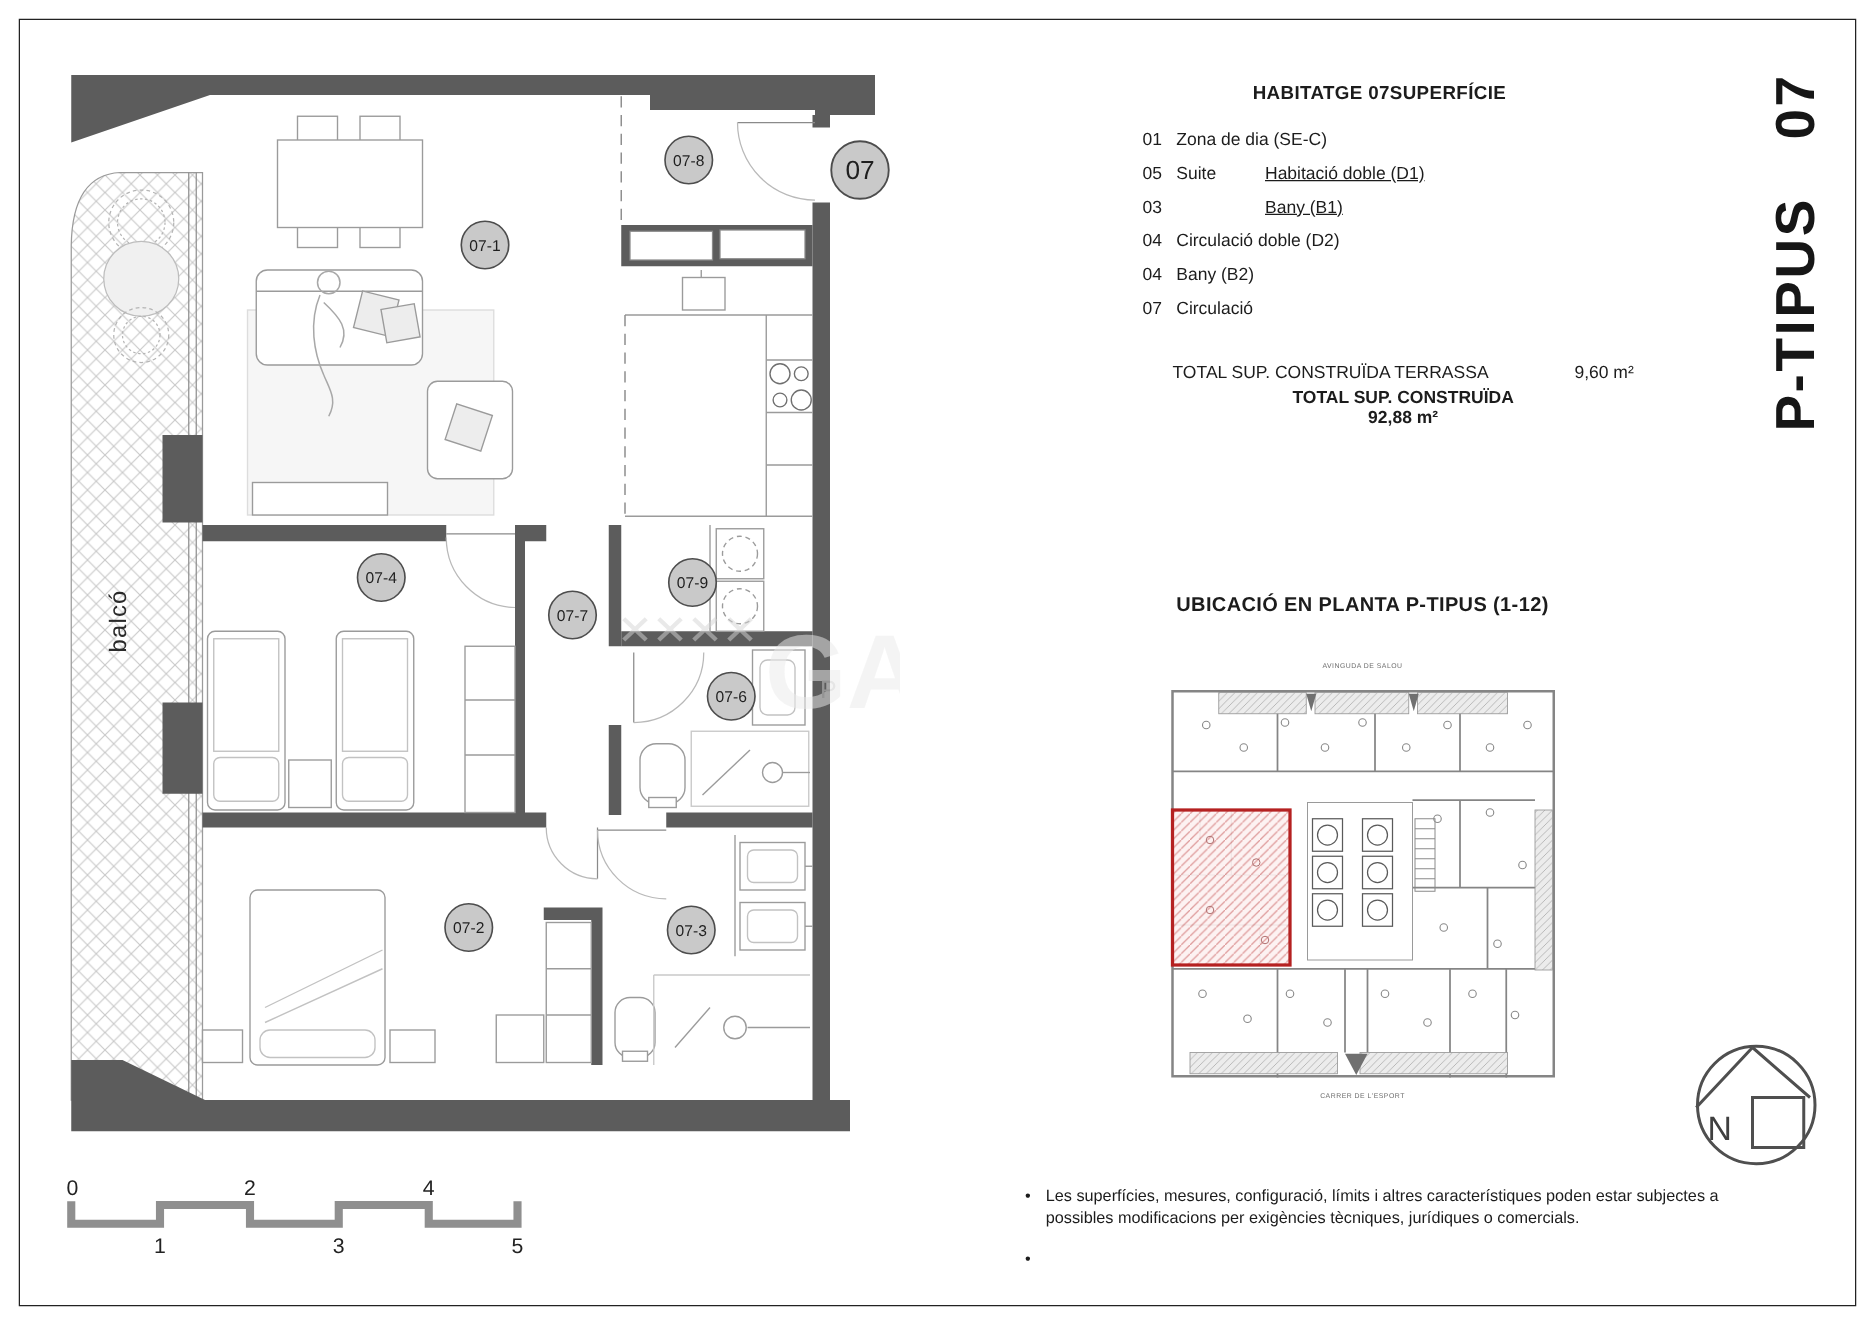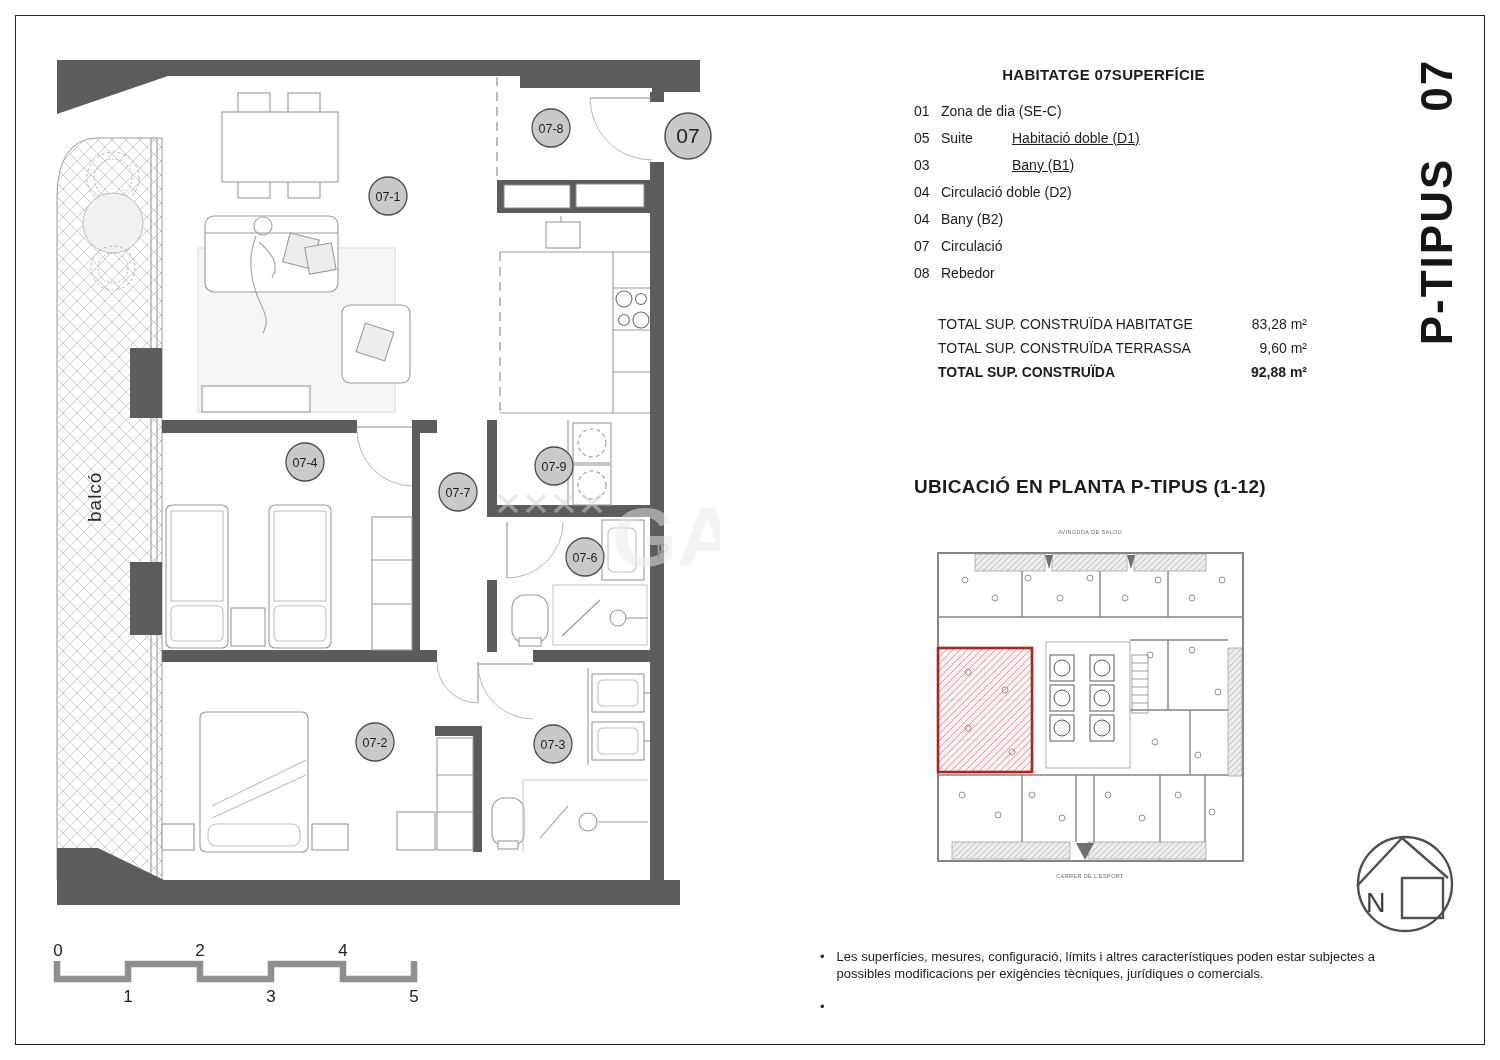--- a/index.html
+++ b/index.html
@@ -13,24 +13,24 @@
 
   
   .legend{position:absolute;left:900px;top:66px;width:407px;font-size:14px;}
   .legend-head{display:flex;justify-content:center;font-weight:bold;font-size:15px;letter-spacing:.3px;margin-bottom:14px;}
   .lrow{display:flex;align-items:center;height:27px;padding-left:14px;}
   .lnum{width:27px;flex:none;}
   .lc1{min-width:67px;flex:none;padding-right:4px;}
   .lc2{flex:1;text-decoration:underline;}
   .totals{margin-top:26px;}
   .trow{display:flex;justify-content:space-between;align-items:center;height:24px;padding-left:38px;}
-  .trow.bold{font-weight:bold;}
+  .trow.bold{font-weight:bold;flex-direction:column;}
   .tval{white-space:nowrap;}
 
-  .ubi-title{position:absolute;left:900px;top:476px;width:380px;text-align:center;font-weight:bold;font-size:19px;letter-spacing:.3px;}
+  .ubi-title{position:absolute;left:900px;top:476px;width:380px;text-align:center;font-weight:bold;font-size:16px;letter-spacing:.3px;}
 
   
   .notes{position:absolute;left:820px;top:948px;width:588px;font-size:13px;line-height:17px;}
   .note{display:flex;gap:12px;margin-bottom:16px;}
   .note .dot{flex:none;font-size:13px;line-height:17px;}
 
   
   .side-label{
     position:absolute;left:1292px;top:174px;width:290px;height:56px;
     transform:rotate(-90deg);
@@ -310,31 +310,22 @@
       <div class="lrow">
           <span class="lnum">04</span>
           <span class="lc1">Bany (B2)</span>
           <span class="lc2"></span>
         </div>
       <div class="lrow">
           <span class="lnum">07</span>
           <span class="lc1">Circulació</span>
           <span class="lc2"></span>
         </div>
-      <div class="lrow">
-          <span class="lnum">08</span>
-          <span class="lc1">Rebedor</span>
-          <span class="lc2"></span>
-        </div>
     </div>
     <div class="totals">
-      <div class="trow">
-        <span>TOTAL SUP. CONSTRUÏDA HABITATGE</span>
-        <span class="tval"><span>83,28</span> <span>m²</span></span>
-      </div>
       <div class="trow">
         <span>TOTAL SUP. CONSTRUÏDA TERRASSA</span>
         <span class="tval"><span>9,60</span> <span>m²</span></span>
       </div>
       <div class="trow bold">
         <span>TOTAL SUP. CONSTRUÏDA</span>
         <span class="tval"><span>92,88</span> <span>m²</span></span>
       </div>
     </div>
   </div>

